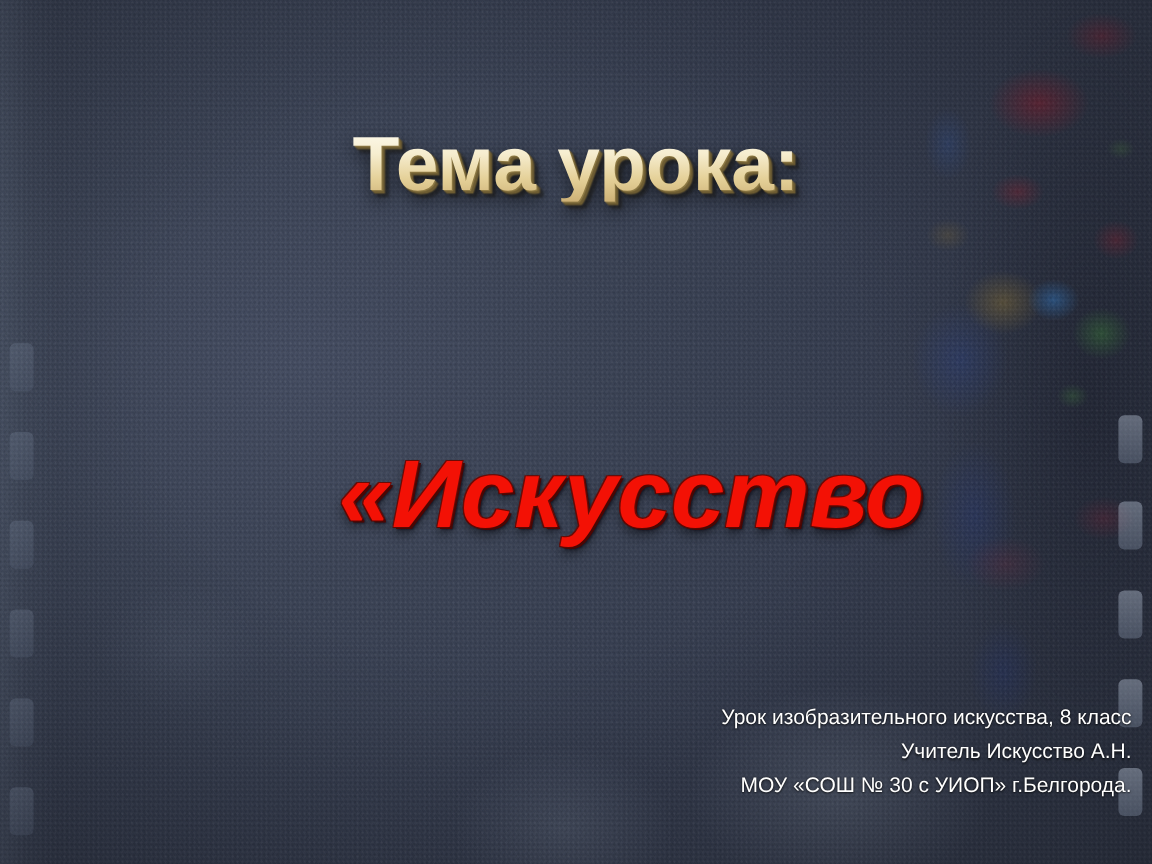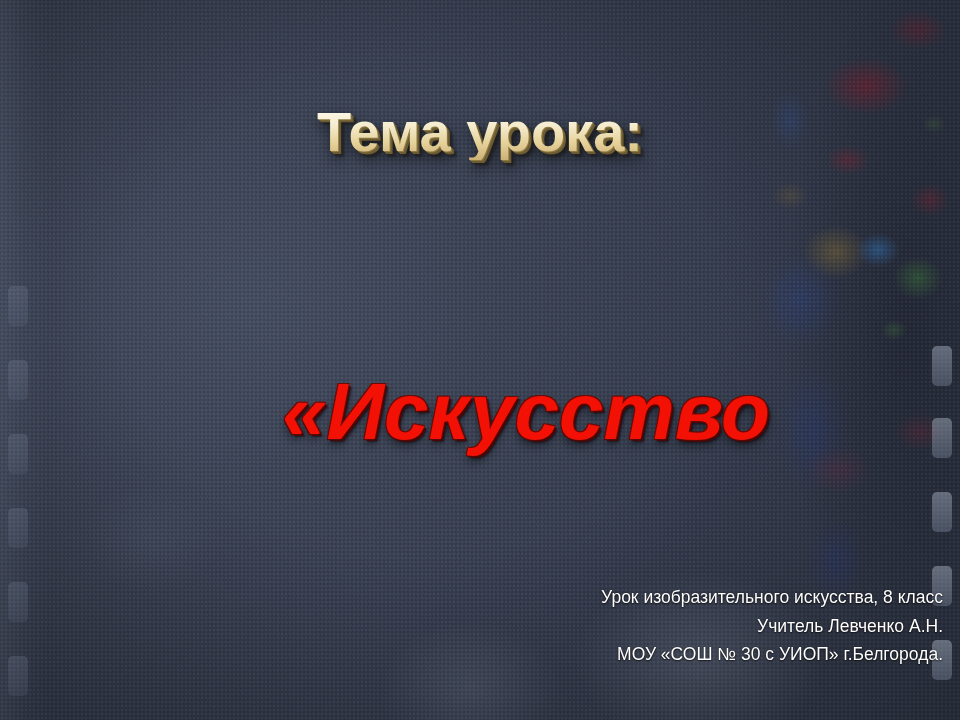--- a/index.html
+++ b/index.html
@@ -125,21 +125,21 @@
   }
 
   
 
   .heading {
     position: absolute;
     left: 0;
     top: 104px;
     width: 960px;
     text-align: center;
-    font-size: 56px;
+    font-size: 64px;
     font-weight: bold;
     letter-spacing: 0px;
     line-height: 1.0;
     color: #f3ead0;
     background: linear-gradient(180deg, #fffdf2 0%, #f6edcf 38%, #e5d199 70%, #cdb176 100%);
     -webkit-background-clip: text;
     background-clip: text;
     -webkit-text-fill-color: transparent;
     filter:
       drop-shadow(1px 1px 0 #8e7a45)
@@ -213,17 +213,17 @@
   </div>
 
   <div class="heading">Тема урока:</div>
 
   <div class="main-title">
     <span class="line">«Искусство</span>
   </div>
 
   <div class="credits">
     <span class="cline">Урок изобразительного искусства, 8 класс</span>
-    <span class="cline">Учитель Левченко А.Н.</span>
+    <span class="cline">Учитель Искусство А.Н.</span>
     <span class="cline">МОУ «СОШ № 30 с УИОП» г.Белгорода.</span>
   </div>
 
 </div>
 
 </body></html>

